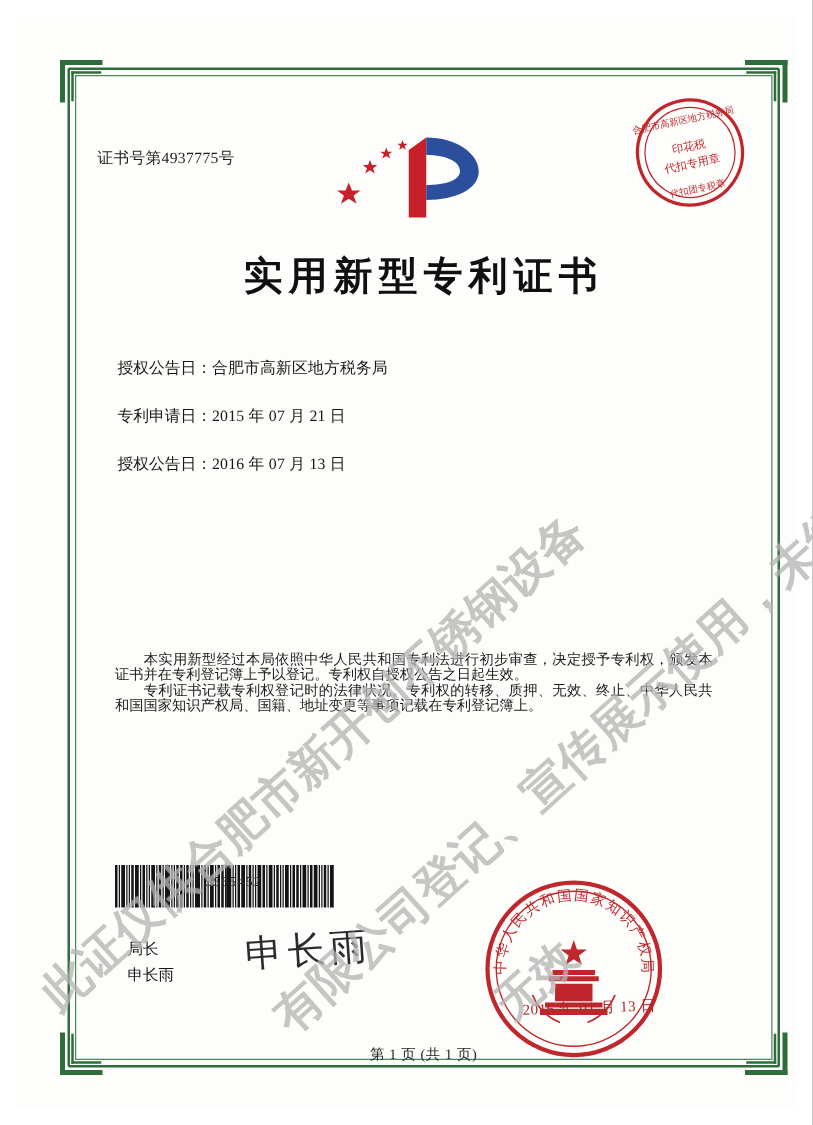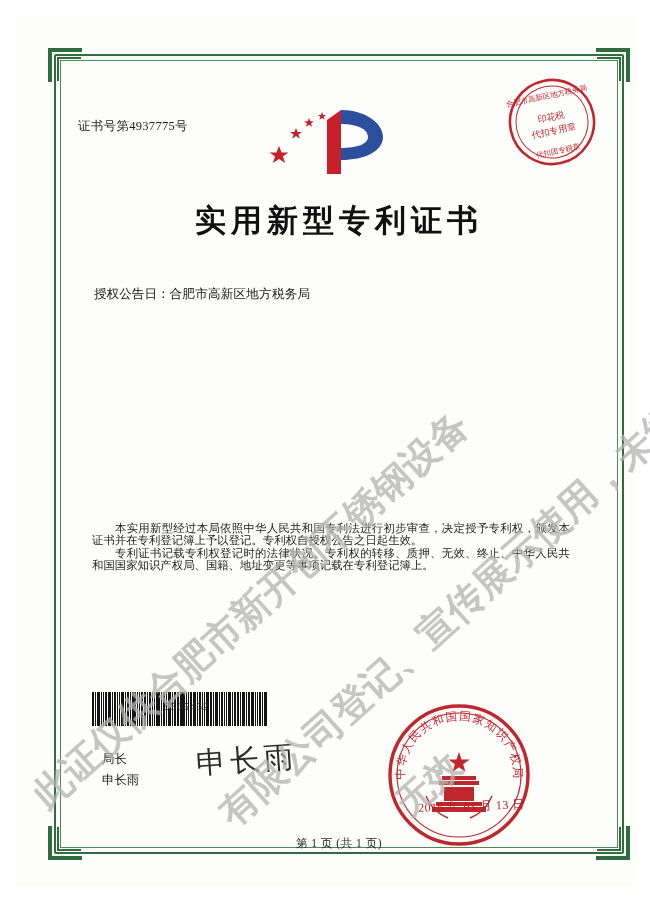--- a/index.html
+++ b/index.html
@@ -285,20 +285,26 @@
         <text x="46" y="78" font-family="DejaVu Serif, serif" font-size="7.5" fill="#c0272d" text-anchor="middle">代扣团专税章</text>
       </svg>
     </div>
 
     <div class="main-title">实用新型专利证书</div>
 
     <div class="fields">
       <div class="field-row">
         <span class="lbl">授权公告日：</span><span class="val">合肥市高新区地方税务局</span>
       </div>
+      <div class="field-row">
+        <span class="lbl">专利申请日：</span><span class="val">2015 年 07 月 21 日</span>
+      </div>
+      <div class="field-row">
+        <span class="lbl">授权公告日：</span><span class="val">2016 年 07 月 13 日</span>
+      </div>
     </div>
 
     <div class="body-text">
       <p>本实用新型经过本局依照中华人民共和国专利法进行初步审查，决定授予专利权，颁发本证书并在专利登记簿上予以登记。专利权自授权公告之日起生效。</p>
       <p>专利证书记载专利权登记时的法律状况。专利权的转移、质押、无效、终止、中华人民共和国国家知识产权局、国籍、地址变更等事项记载在专利登记簿上。</p>
     </div>
 
     <div class="barcode">
       <i style="width:2px"></i>
         <i style="width:1px"></i>

